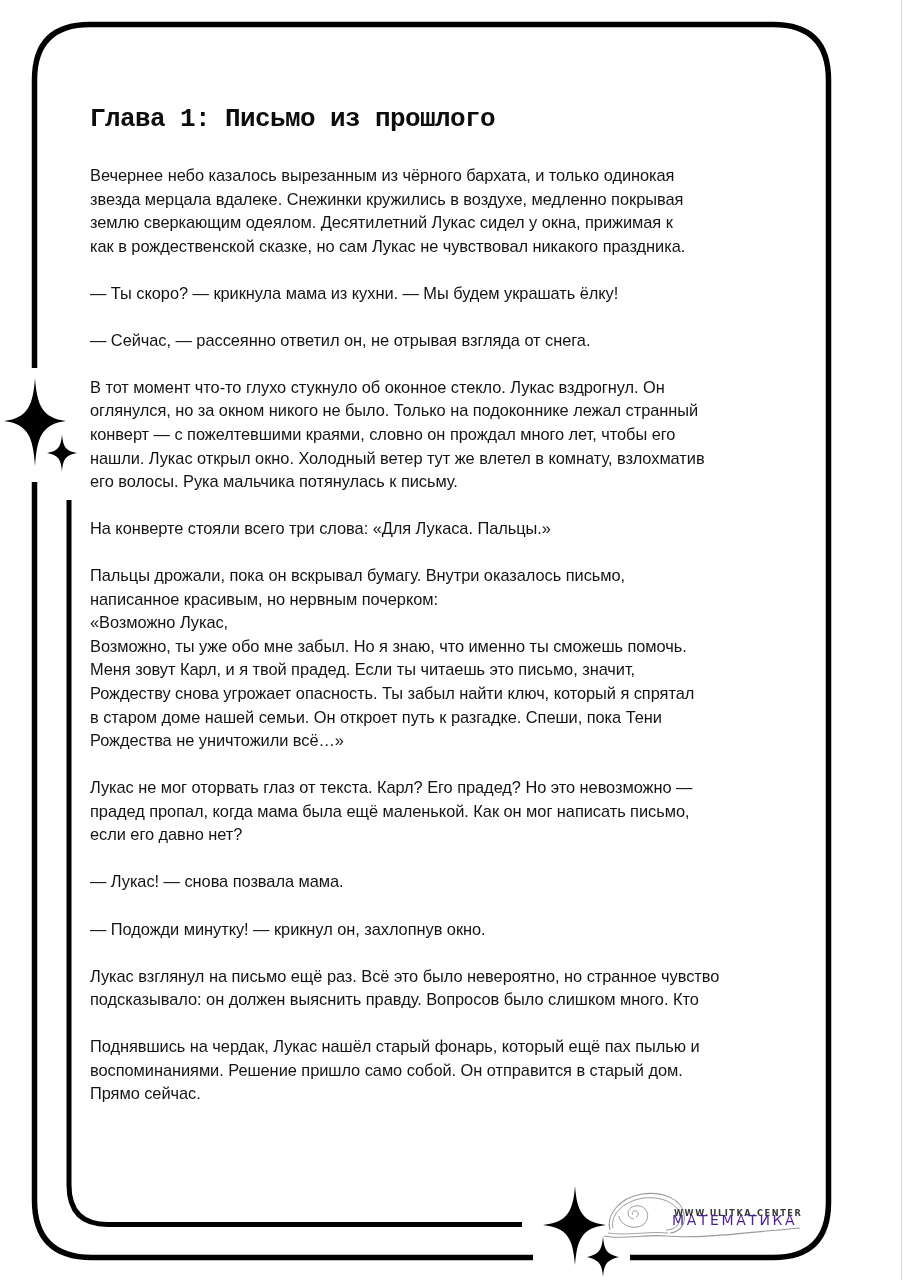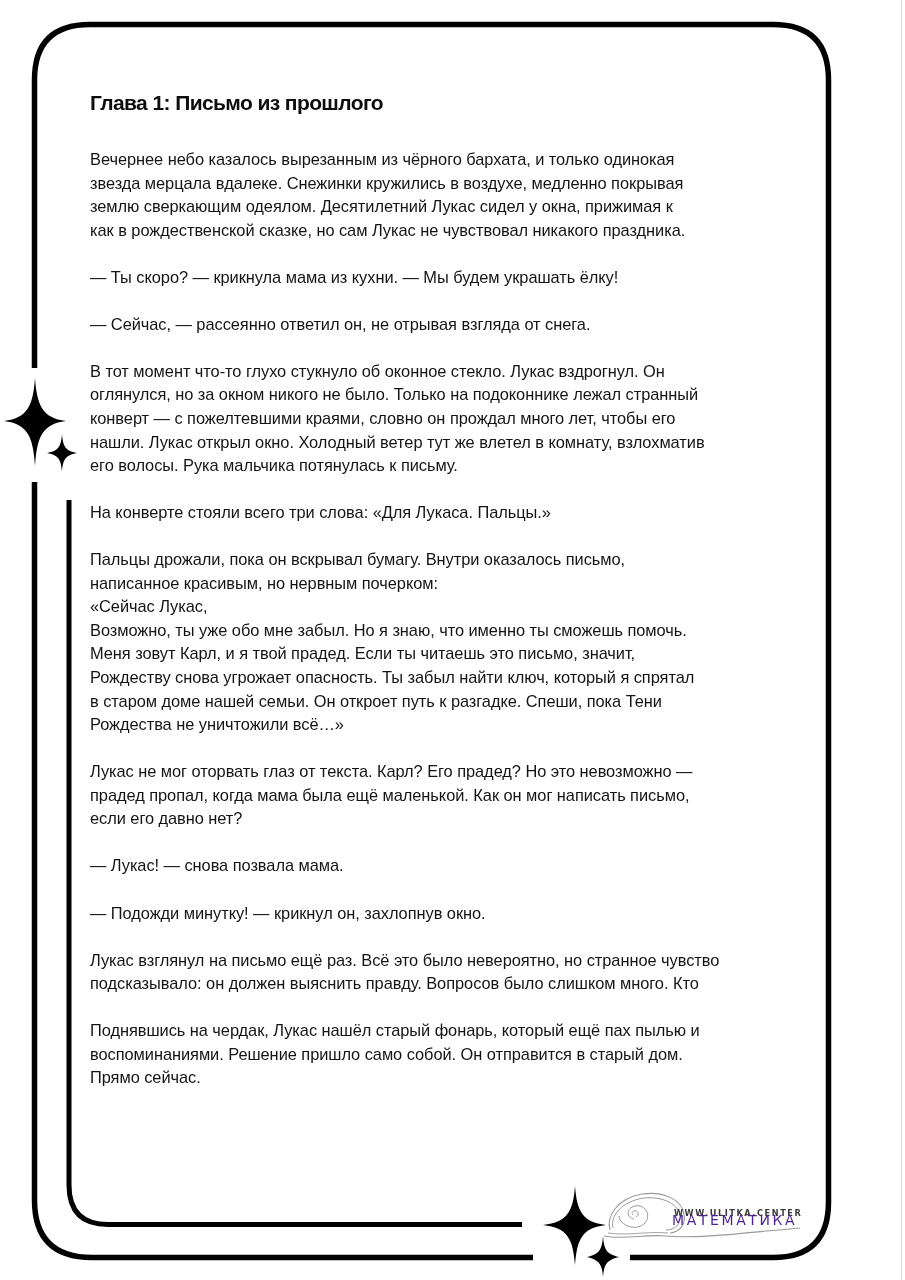--- a/index.html
+++ b/index.html
@@ -31,26 +31,26 @@
     height: 1280px;
     pointer-events: none;
   }
   .content {
     position: absolute;
     left: 90px;
     top: 88px;
     width: 672px;
   }
   .chapter-title {
-    font-family: Liberation Sans, sans-serif;
+    font-family: Liberation Mono, monospace;
     font-weight: bold;
-    font-size: 21px;
+    font-size: 26px;
     letter-spacing: -0.6px;
     line-height: 30px;
-    margin: 0 0 30px 0;
+    margin: 16px 0 30px 0;
     color: #0d0d0d;
     white-space: nowrap;
   }
   .para {
     font-size: 16.4px;
     line-height: 23.55px;
     margin: 0 0 23.55px 0;
     color: #141414;
     letter-spacing: -0.05px;
   }
@@ -149,21 +149,21 @@
     <span class="line">его волосы. Рука мальчика потянулась к письму.</span>
   </div>
 
   <div class="para">
     <span class="line">На конверте стояли всего три слова: «Для Лукаса. Пальцы.»</span>
   </div>
 
   <div class="para">
     <span class="line">Пальцы дрожали, пока он вскрывал бумагу. Внутри оказалось письмо,</span>
     <span class="line">написанное красивым, но нервным почерком:</span>
-    <span class="line">«Сейчас Лукас,</span>
+    <span class="line">«Возможно Лукас,</span>
     <span class="line">Возможно, ты уже обо мне забыл. Но я знаю, что именно ты сможешь помочь.</span>
     <span class="line">Меня зовут Карл, и я твой прадед. Если ты читаешь это письмо, значит,</span>
     <span class="line">Рождеству снова угрожает опасность. Ты забыл найти ключ, который я спрятал</span>
     <span class="line">в старом доме нашей семьи. Он откроет путь к разгадке. Спеши, пока Тени</span>
     <span class="line">Рождества не уничтожили всё…»</span>
   </div>
 
   <div class="para">
     <span class="line">Лукас не мог оторвать глаз от текста. Карл? Его прадед? Но это невозможно —</span>
     <span class="line">прадед пропал, когда мама была ещё маленькой. Как он мог написать письмо,</span>

